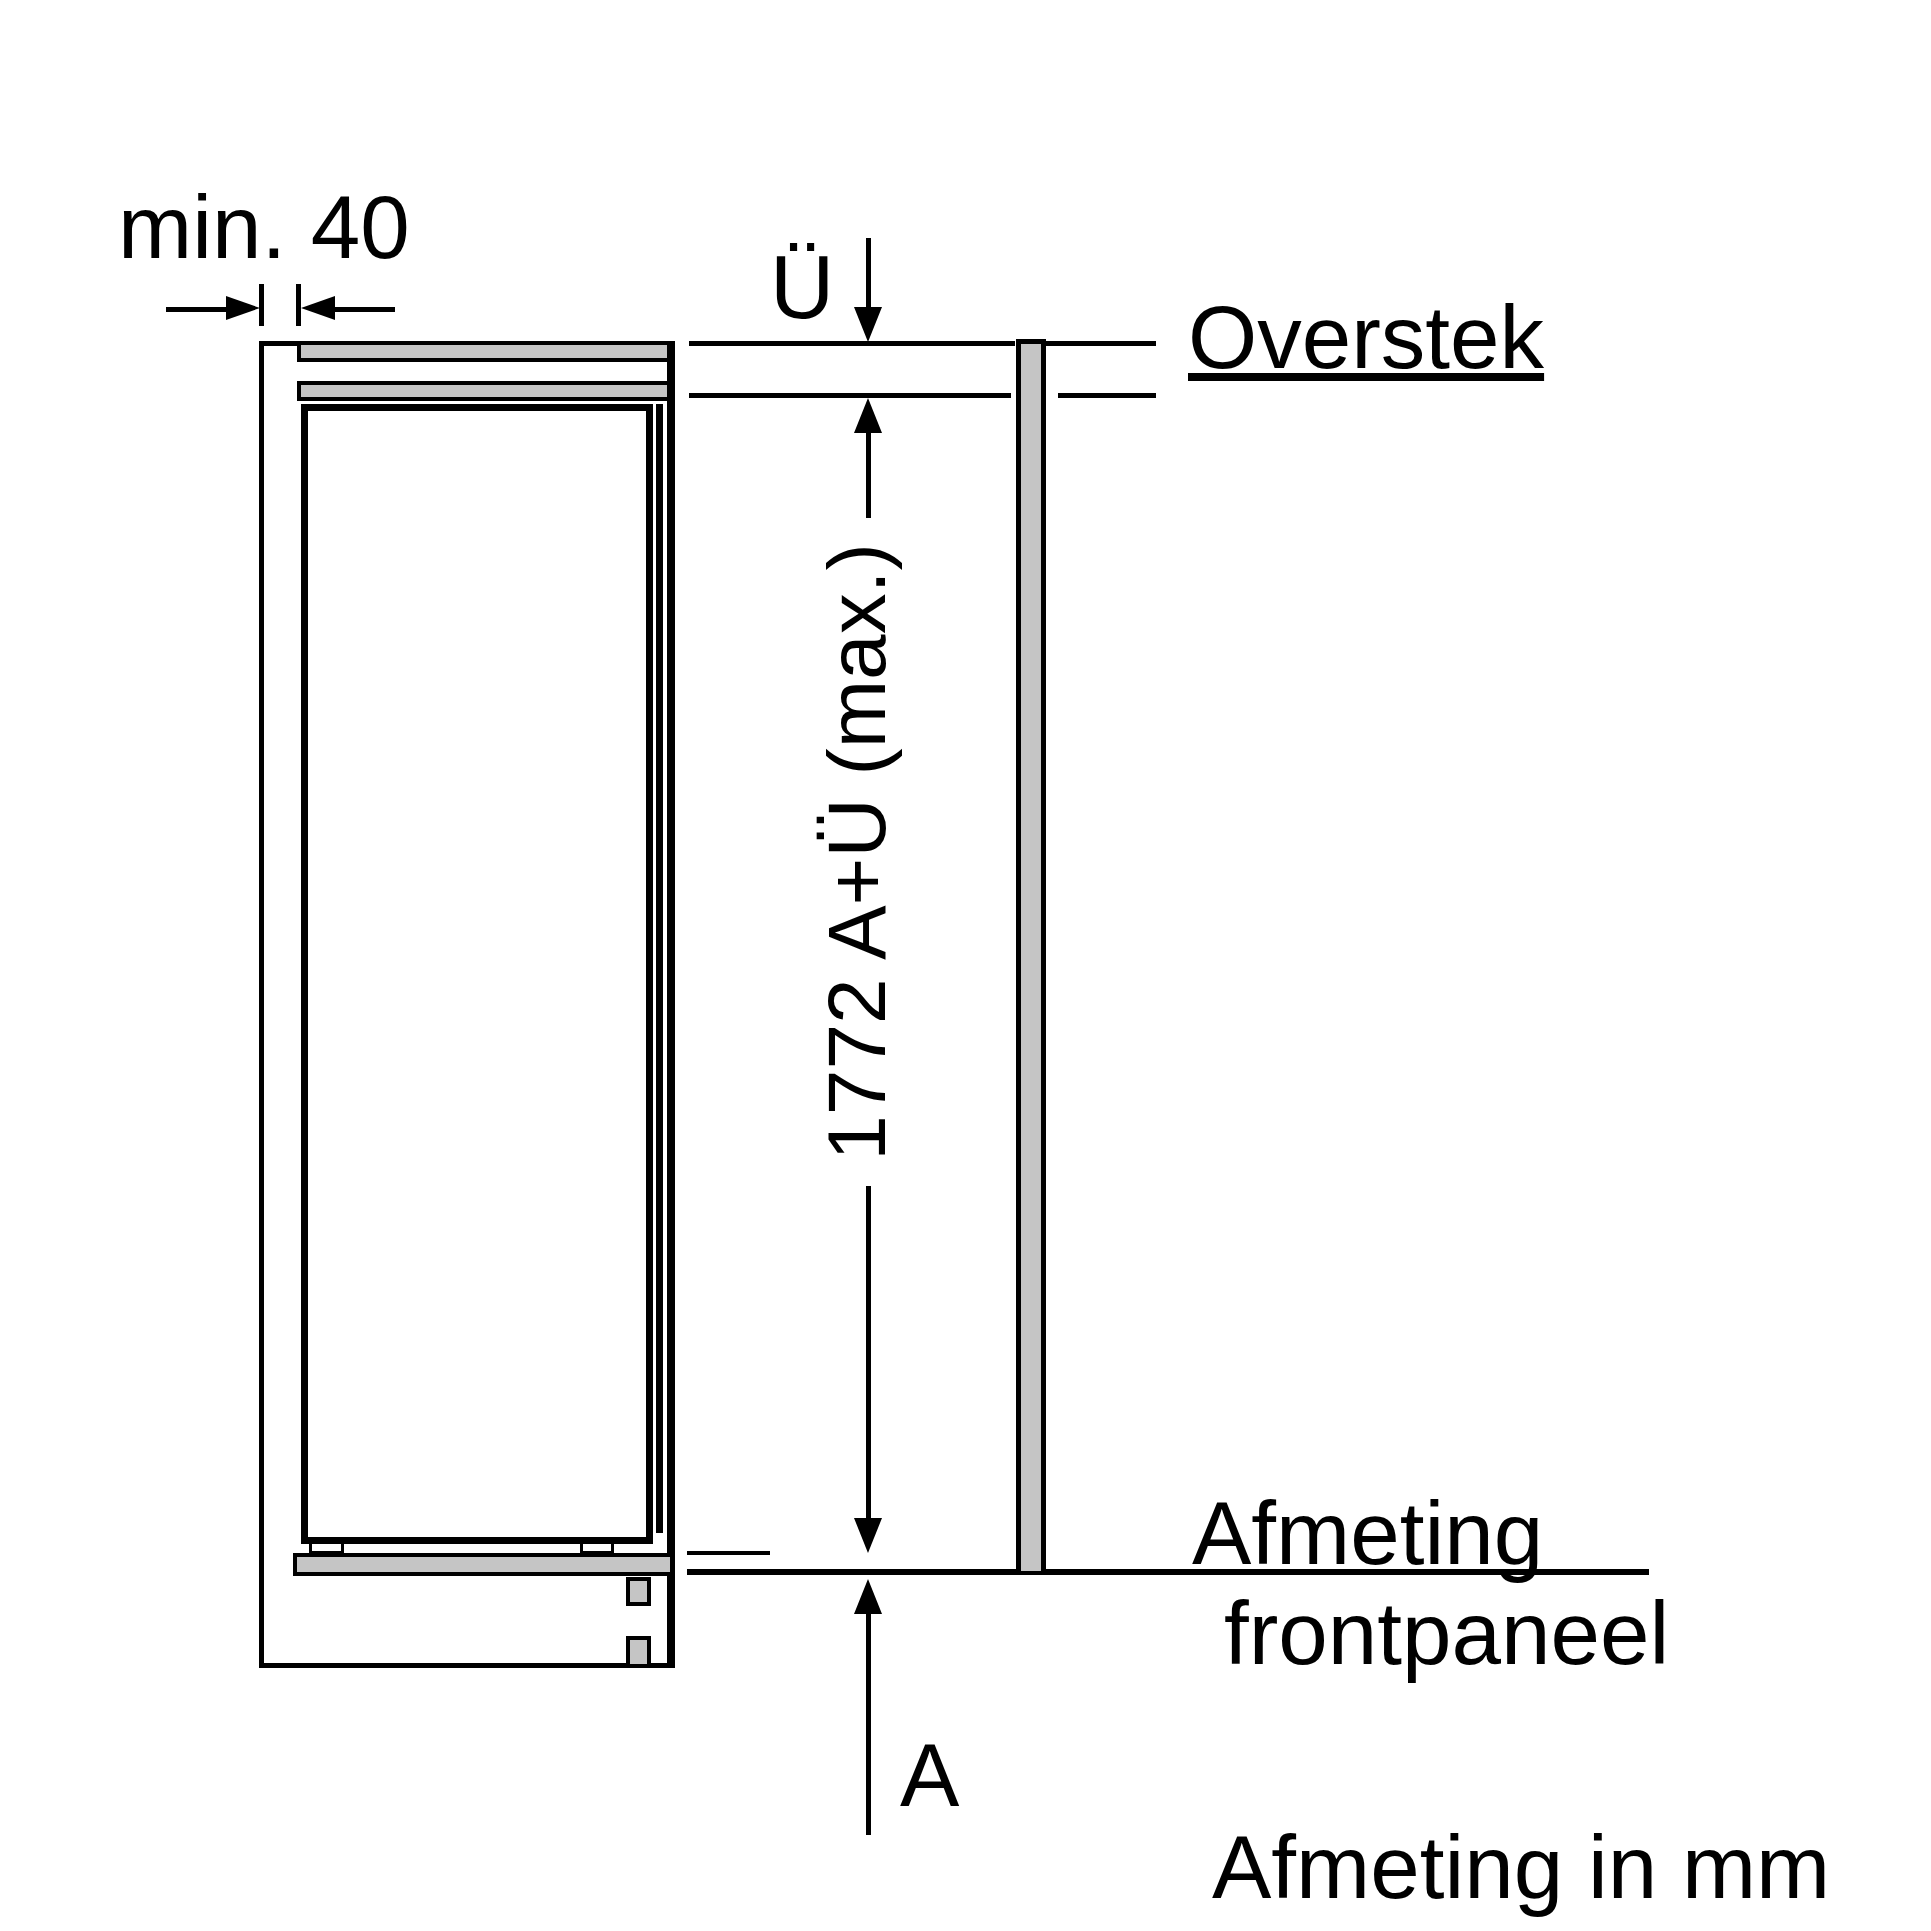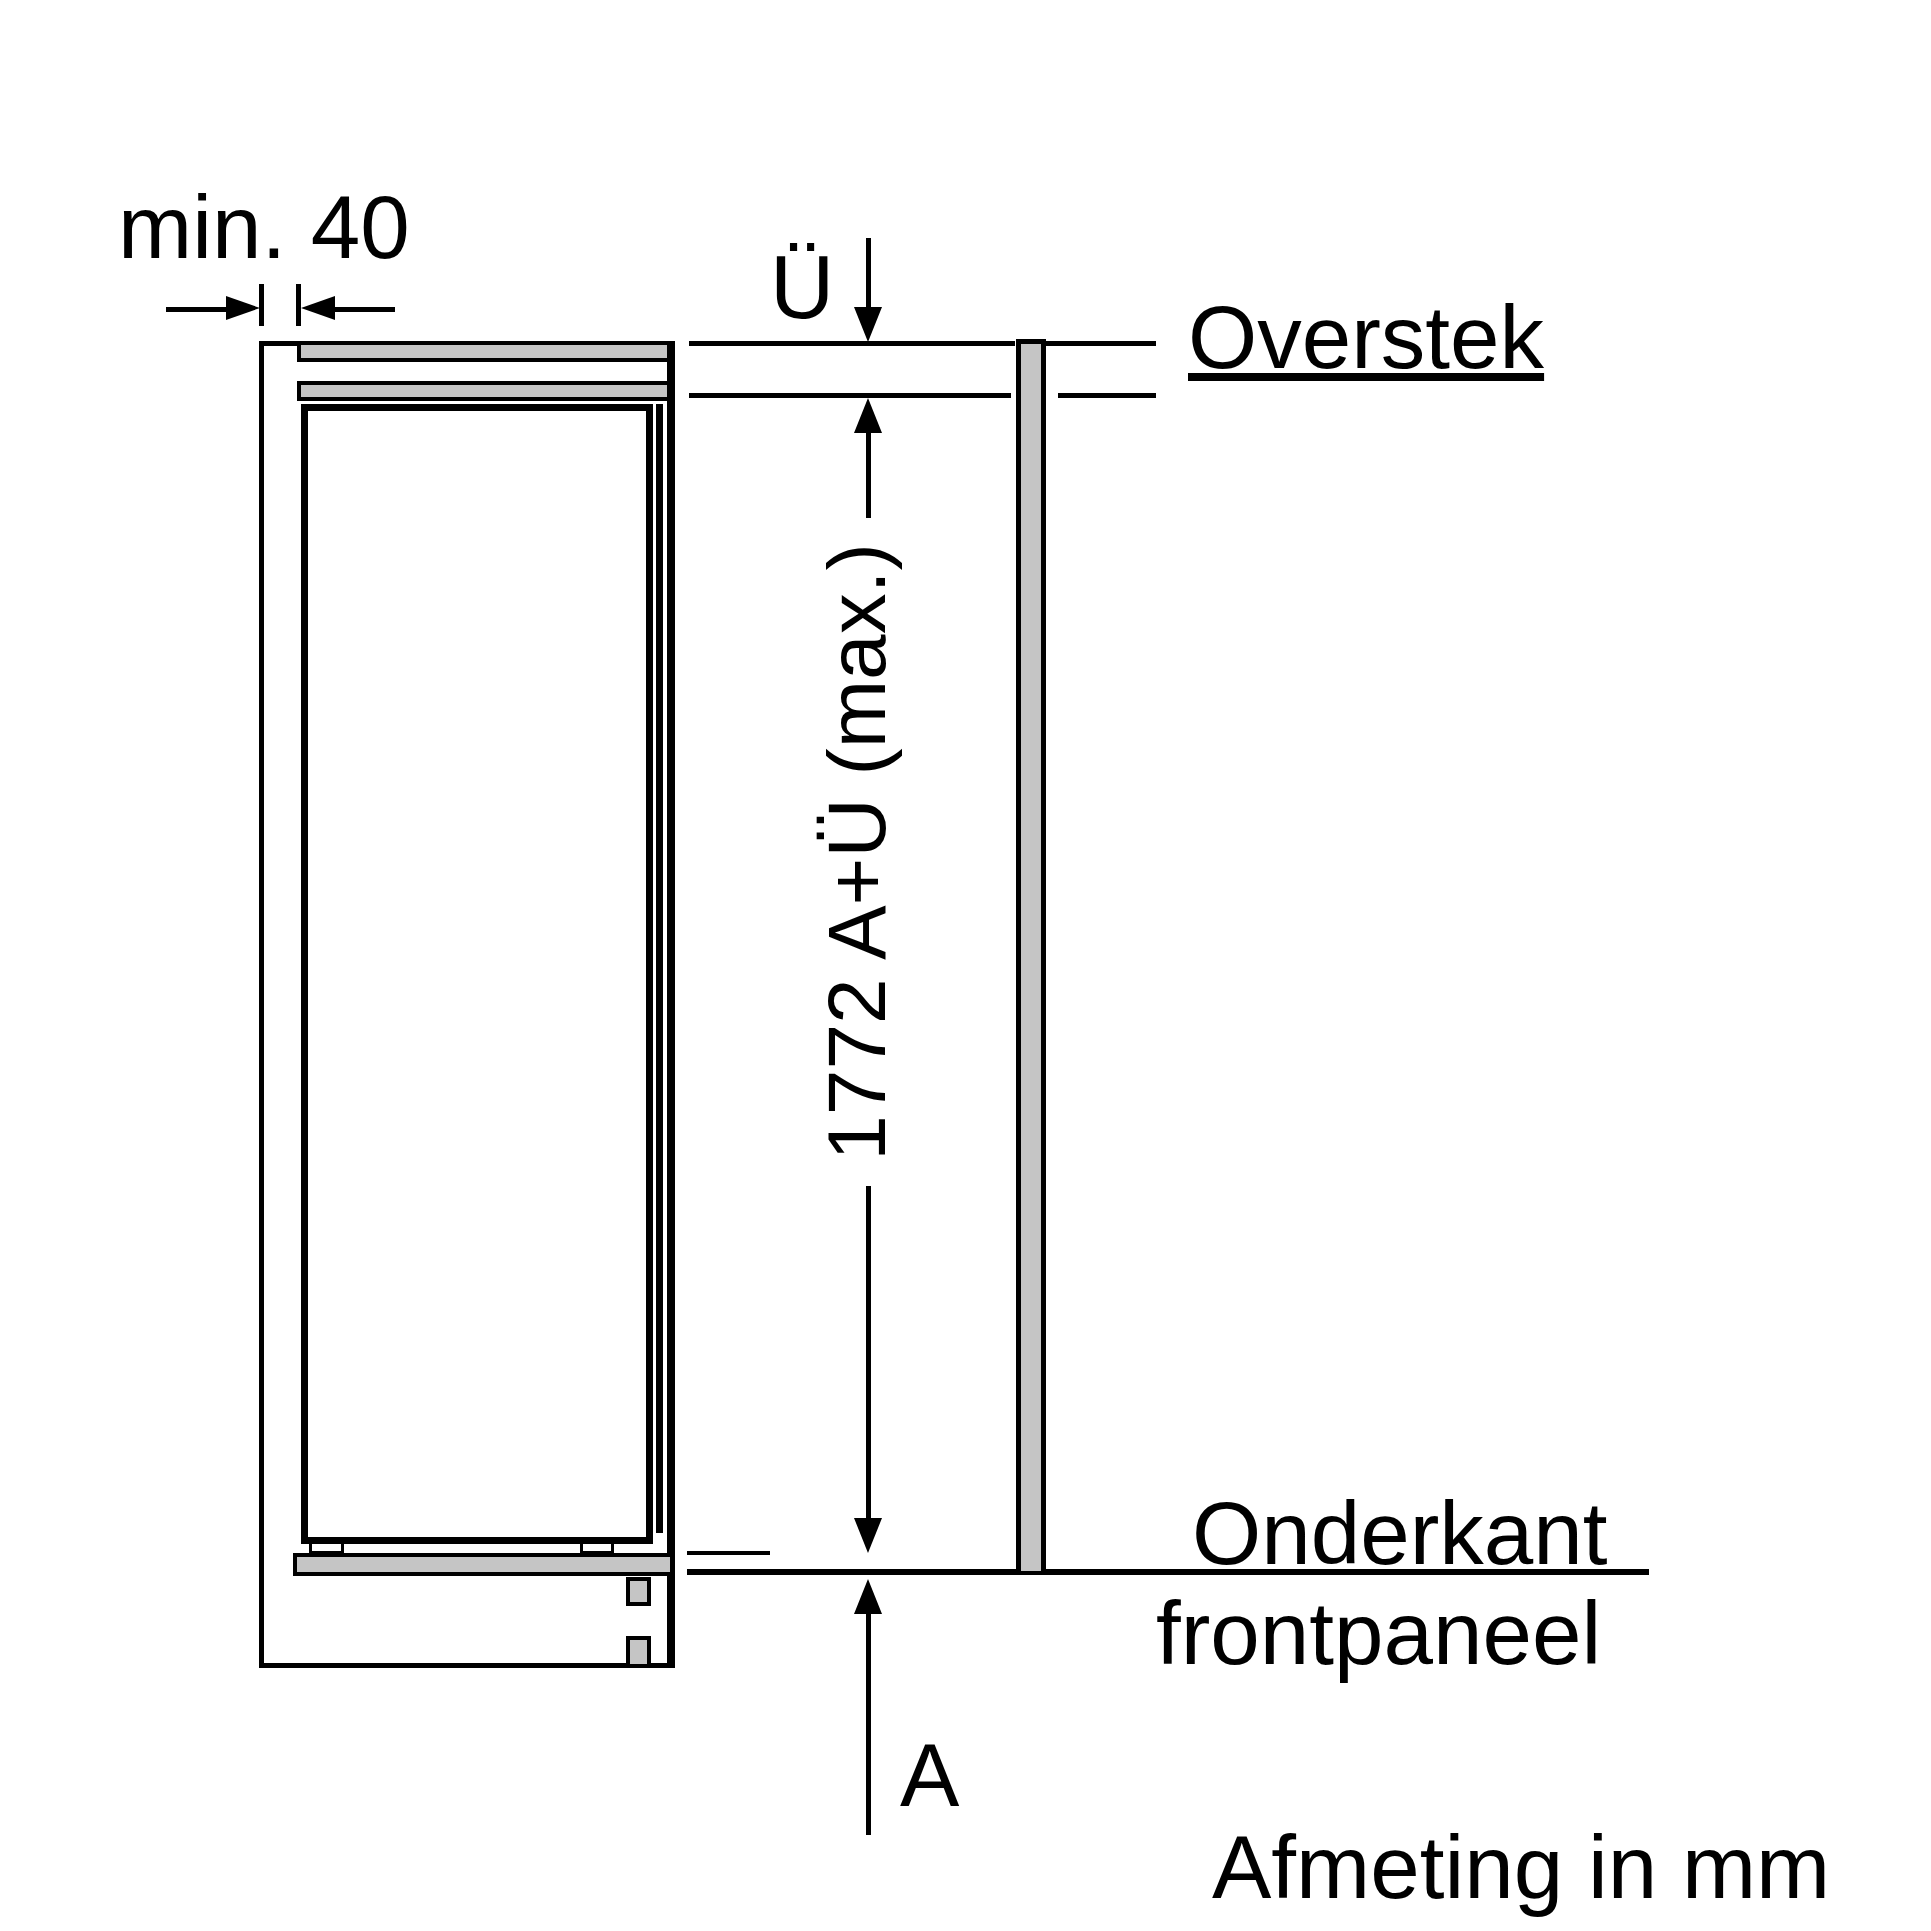--- a/index.html
+++ b/index.html
@@ -69,19 +69,19 @@
   <div class="tri" style="left:854px;top:1518px;border-top:35px solid #000;border-left:14.5px solid transparent;border-right:14.5px solid transparent;"></div>
 
   <div class="tri" style="left:854px;top:1579px;border-bottom:35px solid #000;border-left:14.5px solid transparent;border-right:14.5px solid transparent;"></div>
   <div class="ln" style="left:866px;top:1611px;width:4.8px;height:224px;"></div>
   <div class="txt" style="left:900px;top:1731px;font-size:89px;">A</div>
 
   <div class="txt" style="left:1188px;top:288px;line-height:98px;font-size:89px;text-decoration:underline;">
     <div>Overstek</div>
   </div>
 
-  <div class="txt" style="left:1192px;top:1489px;font-size:89px;">Onderkant</div>
-  <div class="txt" style="left:1156px;top:1589px;font-size:89px;text-align:center;">frontpaneel</div>
+  <div class="txt" style="left:1192px;top:1489px;font-size:89px;">Afmeting</div>
+  <div class="txt" style="left:1224px;top:1589px;font-size:89px;text-align:center;">frontpaneel</div>
 
   <div class="txt" style="left:1212px;top:1823px;font-size:89px;">Afmeting in mm</div>
 
 </div>
 
 
 </body></html>

